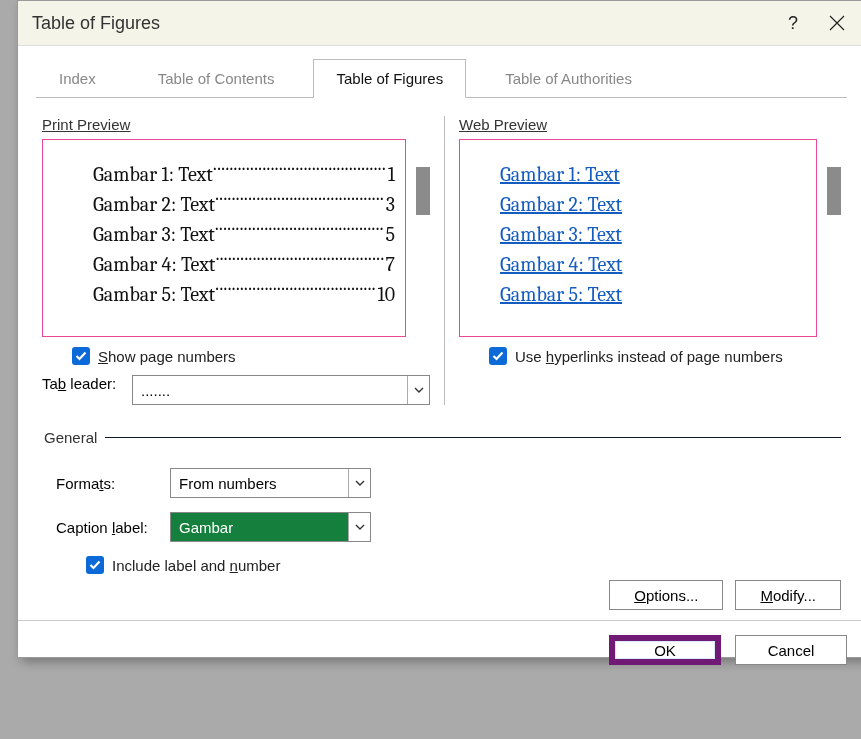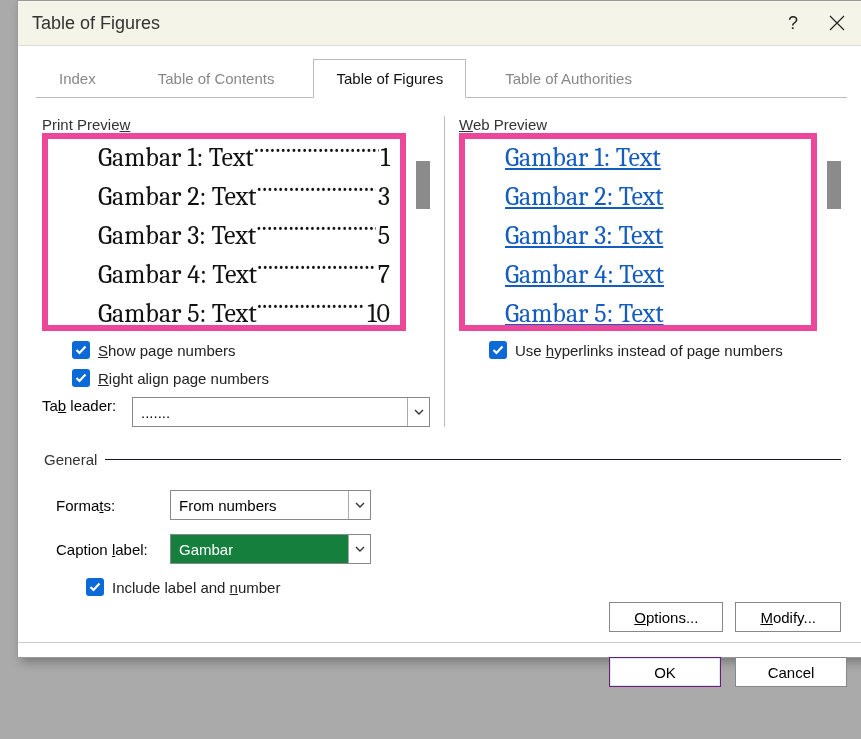--- a/index.html
+++ b/index.html
@@ -76,31 +76,33 @@
   }
 
   .cols {
     display: flex;
     gap: 14px;
   }
   .col { flex: 1; display: flex; flex-direction: column; }
   .col-label {
     font-size: 15px;
     color: #333;
+    margin-bottom: 6px;
+    text-decoration: underline;
   }
   .preview-row {
     display: flex; gap: 10px; align-items: flex-start;
   }
   .preview-box {
     flex: 1;
     height: 198px;
-    border: 6px solid #ec4899;
-    padding: 0 10px 6px 10px;
+    border: 1px solid #ec4899;
+    padding: 20px 10px 6px 10px;
     font-family: "Cambria", "Georgia", serif;
-    font-size: 26px;
+    font-size: 20px;
     color: #111;
     overflow: hidden;
     background: #fff;
   }
   .print-line {
     display: flex;
     align-items: baseline;
     line-height: 1.5;
     white-space: nowrap;
   }
@@ -219,21 +221,21 @@
     display: flex; gap: 12px; justify-content: flex-end;
     margin-top: 6px;
   }
 
   .footer {
     border-top: 1px solid #ccc;
     padding: 14px 18px;
     display: flex; justify-content: flex-end; gap: 14px;
   }
   .footer .btn { width: 112px; padding: 0; }
-  .footer .btn.primary { border: 1px solid #701a75; box-shadow: 0 0 0 1px rgba(11,105,216,0.15) inset; }
+  .footer .btn.primary { border: 6px solid #701a75; box-shadow: 0 0 0 1px rgba(11,105,216,0.15) inset; }
 
   .u { text-decoration: underline; }
 </style>
 </head>
 <body>
 
 <div class="dialog">
 
   <div class="titlebar">
     <div class="title">Table of Figures</div>
@@ -289,28 +291,20 @@
           <div class="vscroll"></div>
         </div>
 
         <div class="check-row">
           <span class="checkbox">
             <svg viewBox="0 0 12 12">
                 <path d="M1.5 6 L4.5 9 L10.5 2.5"></path>
               </svg>
           </span>
           <span><span class="u">S</span>how page numbers</span>
-        </div>
-        <div class="check-row">
-          <span class="checkbox">
-            <svg viewBox="0 0 12 12">
-                <path d="M1.5 6 L4.5 9 L10.5 2.5"></path>
-              </svg>
-          </span>
-          <span><span class="u">R</span>ight align page numbers</span>
         </div>
 
         <div class="field-row">
           <label>Ta<span class="u">b</span> leader:</label>
           <div class="select wide">
             <div class="sel-text">.......</div>
             <div class="sel-btn">
                 <svg viewBox="0 0 10 10">
                   <path d="M1 3 L5 7 L9 3"></path>
                 </svg>

